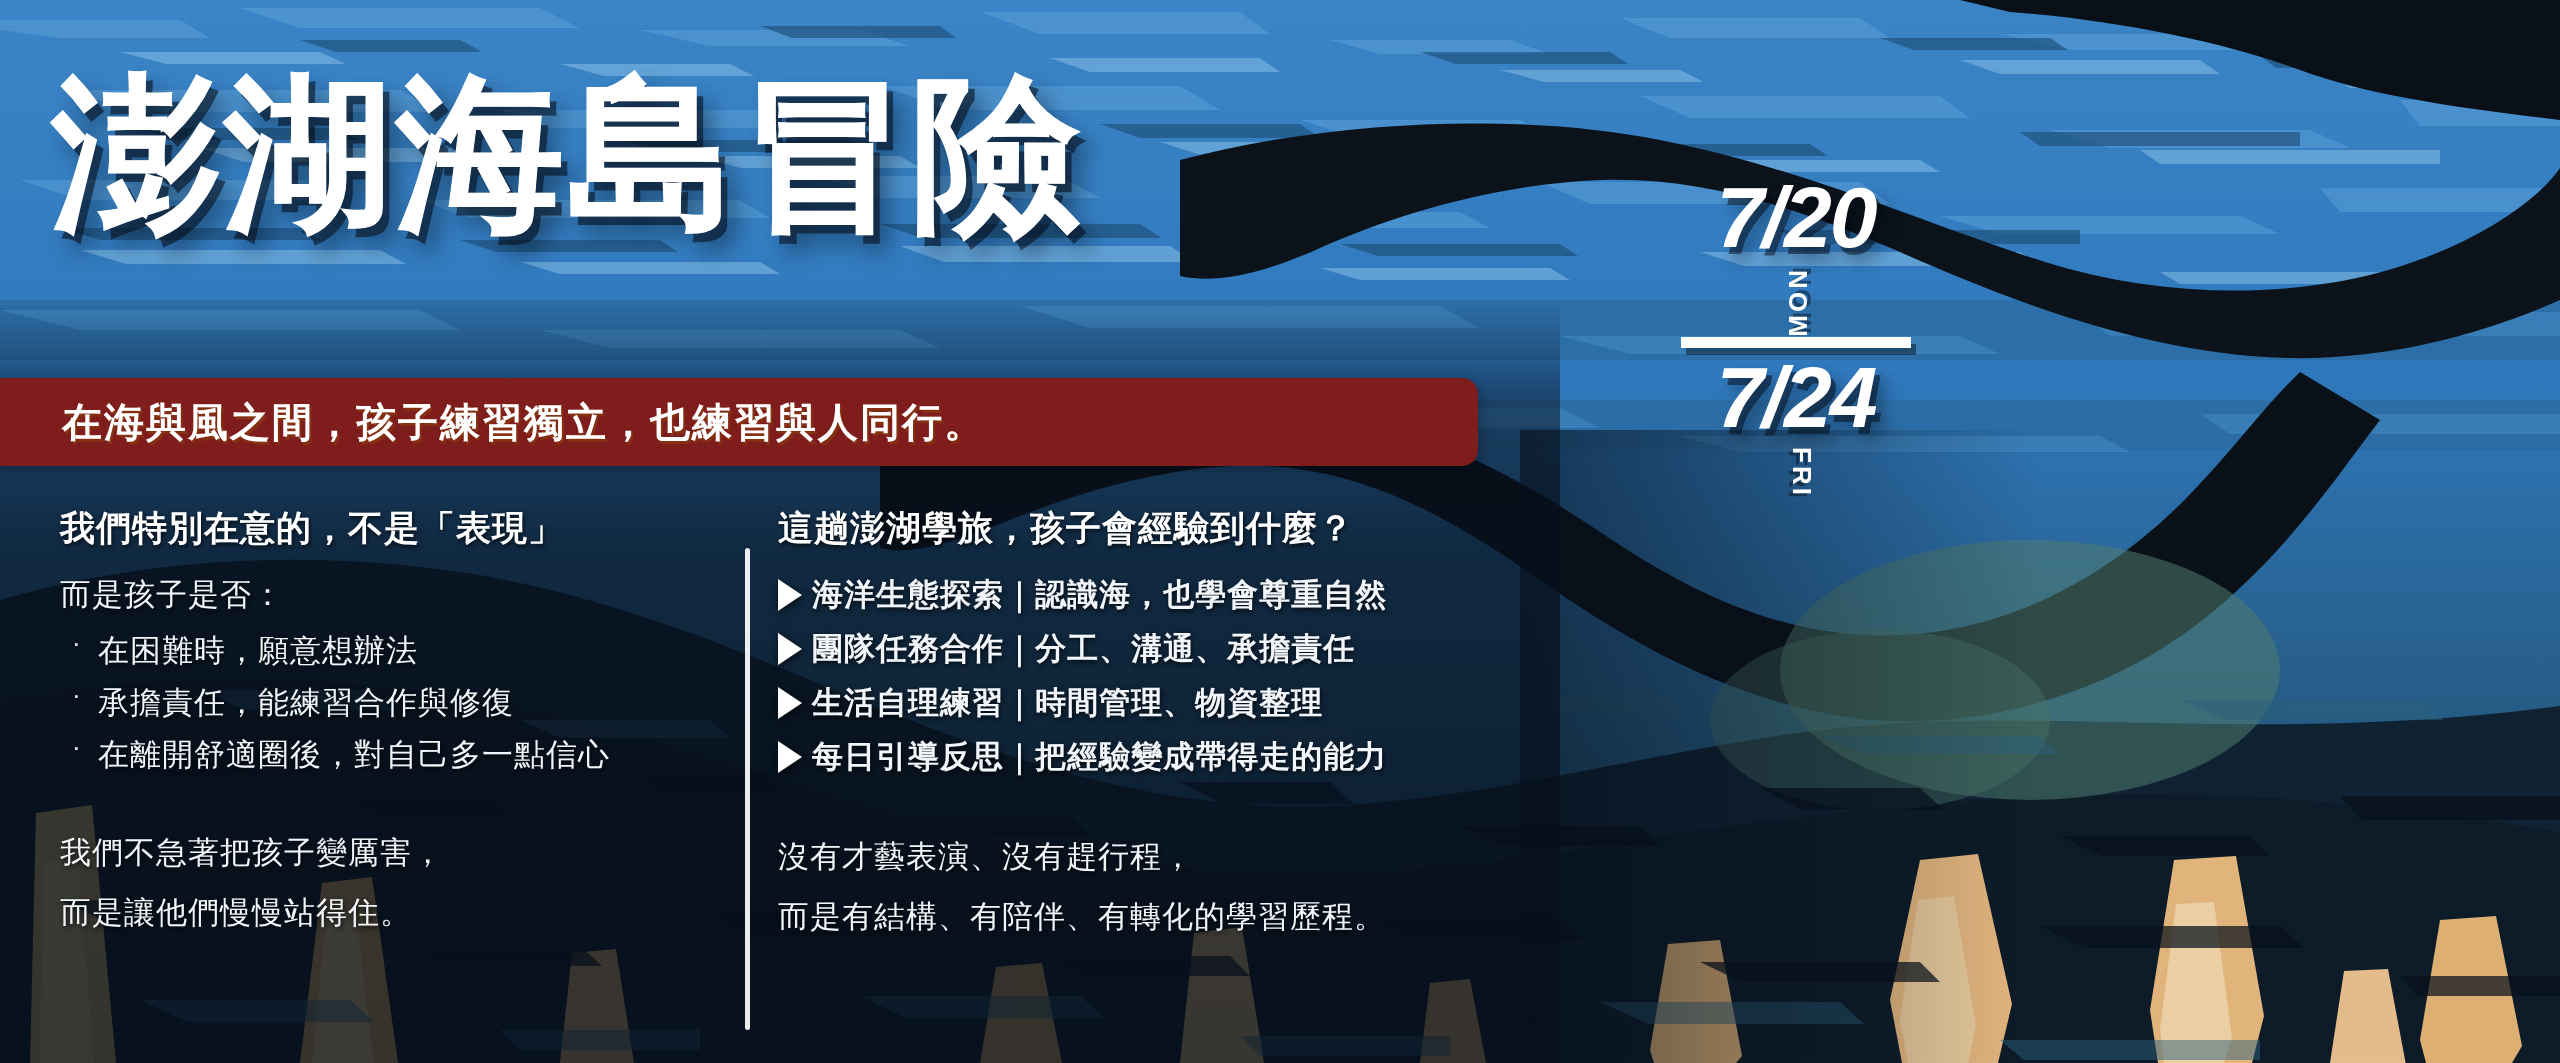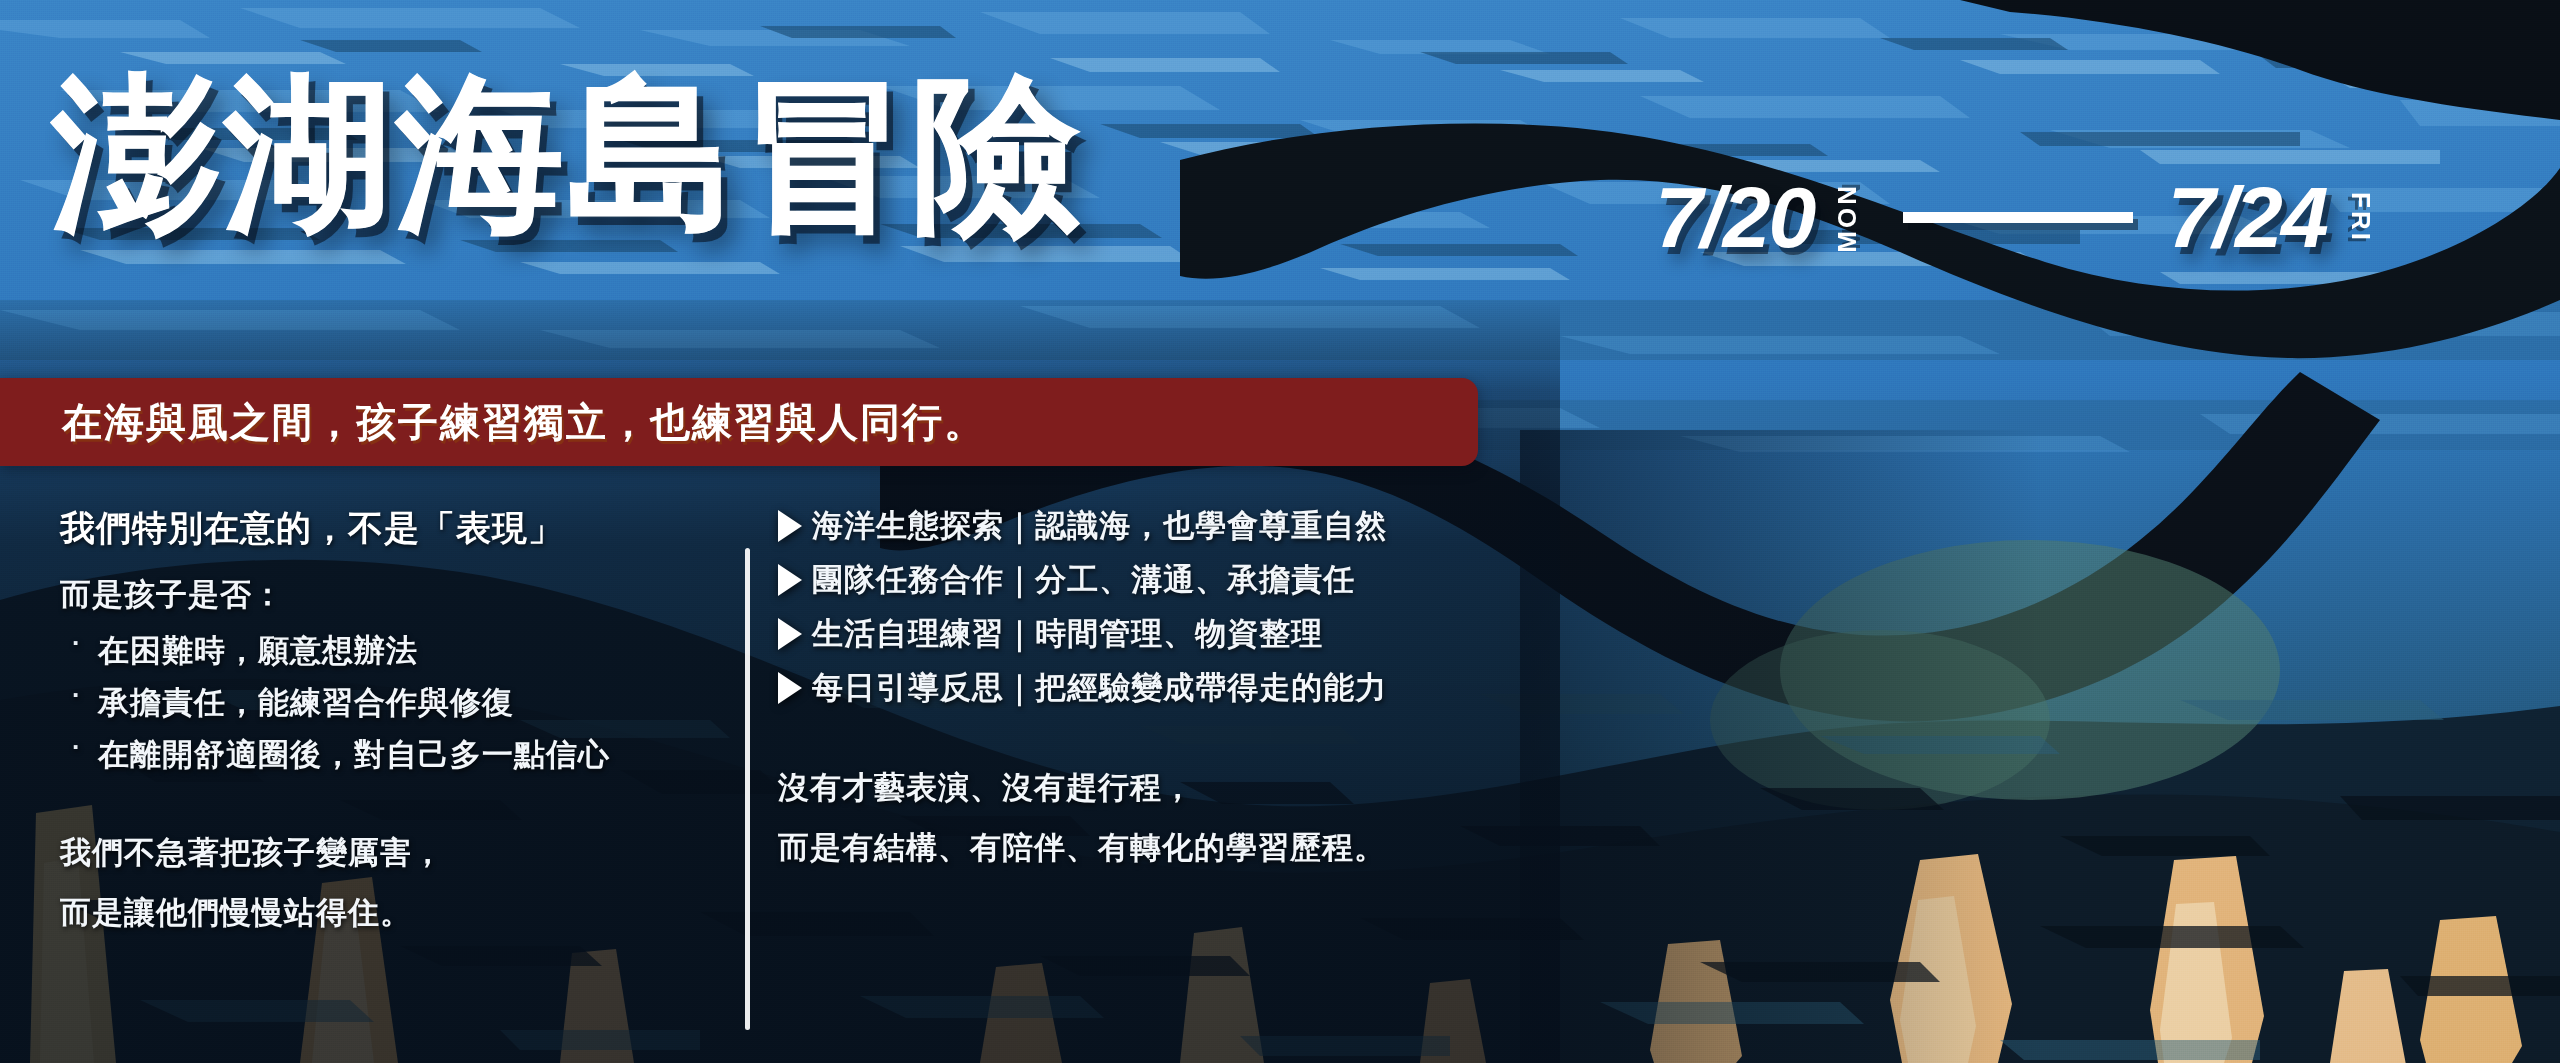--- a/index.html
+++ b/index.html
@@ -52,22 +52,23 @@
     white-space:nowrap;
     text-shadow:
       7px 9px 0 rgba(3,10,20,.55),
       14px 17px 22px rgba(3,10,20,.45);
     -webkit-text-stroke:1px #fff;
   }
 
   
   .dates{
     position:absolute;left:1655px;top:168px;
-    display:flex;align-items:center;gap:8px;
+    display:flex;align-items:center;gap:0;
     white-space:nowrap;
+    flex-direction:column;
   }
   .date-num{
     font-size:86px;font-weight:900;color:#fff;
     font-style:italic;
     letter-spacing:-2px;
     text-shadow:5px 7px 0 rgba(3,10,20,.5), 10px 13px 16px rgba(3,10,20,.4);
   }
   .dow{
     font-size:26px;font-weight:900;color:#fff;letter-spacing:3px;
     writing-mode:vertical-rl;
@@ -108,21 +109,21 @@
     width:5px;height:482px;background:#ffffff;opacity:.92;
     border-radius:3px;
   }
 
   .h2{
     color:#ffffff;font-size:35px;font-weight:700;letter-spacing:1px;
     margin:0 0 22px 0;white-space:nowrap;
     text-shadow:1px 2px 4px rgba(0,0,0,.75);
   }
   .line{
-    color:#f2f6fa;font-size:31px;font-weight:700;letter-spacing:1px;
+    color:#f2f6fa;font-size:31px;font-weight:400;letter-spacing:1px;
     margin:0 0 14px 0;white-space:nowrap;
     text-shadow:1px 2px 5px rgba(0,0,0,.8);
   }
   .bullet{padding-left:38px;position:relative;margin-bottom:10px;}
   .bullet .dot{
     position:absolute;left:12px;top:-2px;color:#e8eef4;font-size:26px;
   }
   .arrow-item{display:flex;align-items:center;gap:10px;margin-bottom:12px;white-space:nowrap;font-weight:bold;}
   .tri{
     width:0;height:0;flex:0 0 auto;
@@ -376,20 +377,21 @@
 
       <div class="gap"></div>
 
       <div class="foot">
         <div class="line">我們不急著把孩子變厲害，</div>
         <div class="line">而是讓他們慢慢站得住。</div>
       </div>
     </div>
 
     <div class="col col-r">
+      <div class="h2">這趟澎湖學旅，孩子會經驗到什麼？</div>
 
       <div class="arrow-item">
         <span class="tri"></span>
         <span class="txt">海洋生態探索｜認識海，也學會尊重自然</span>
       </div>
       <div class="arrow-item">
         <span class="tri"></span>
         <span class="txt">團隊任務合作｜分工、溝通、承擔責任</span>
       </div>
       <div class="arrow-item">

